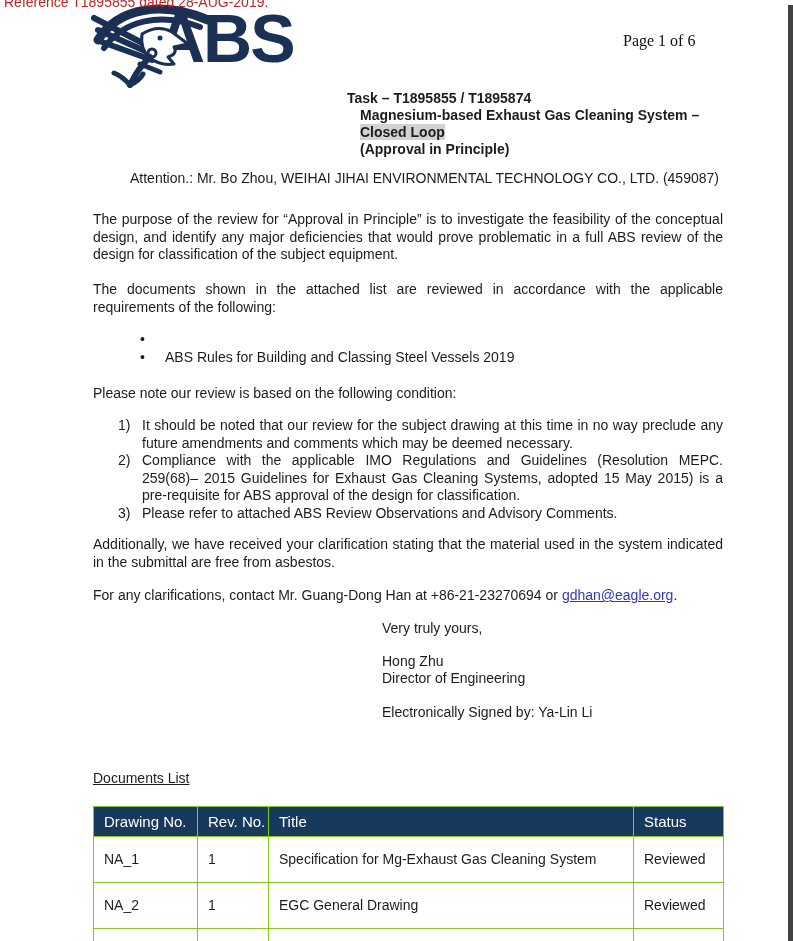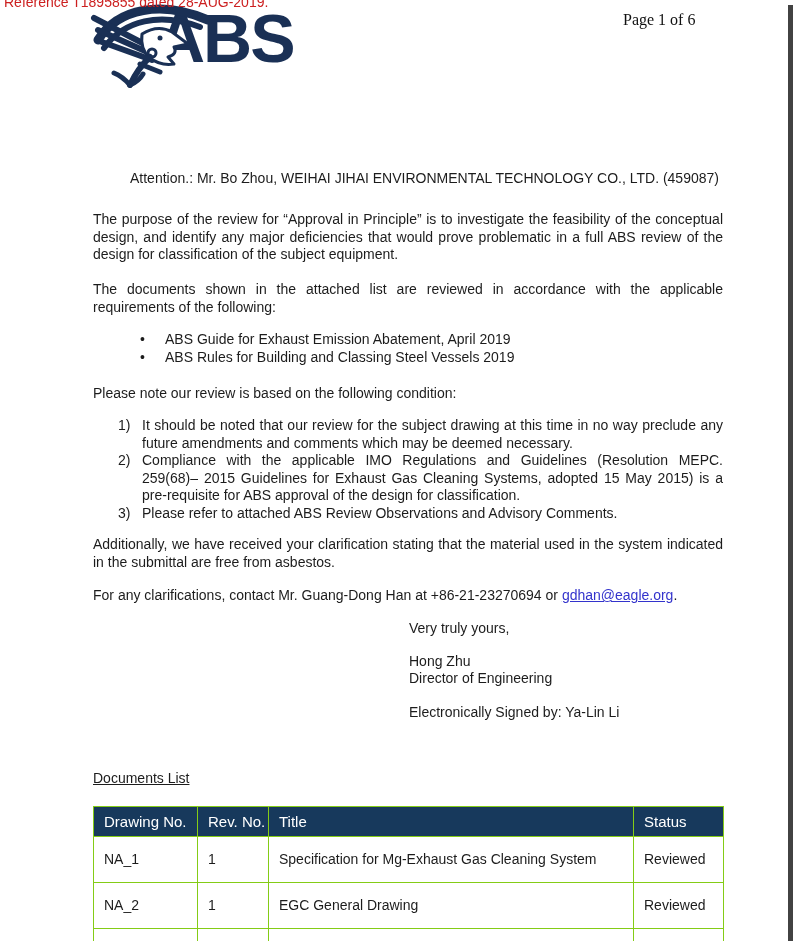--- a/index.html
+++ b/index.html
@@ -18,21 +18,21 @@
     background:#424242; z-index:6;
   }
   
   .logo-wrap { position:absolute; top:0; left:90px; width:230px; height:90px; }
   .logo-text {
     position:absolute; left:66px; top:4px; font-size:68px; line-height:68px;
     font-weight:bold; letter-spacing:-2px; color:#1a3055; z-index:1;
   }
   .logo-eagle { position:absolute; left:0; top:0; z-index:2; }
   .page-number {
-    position:absolute; top:11px; left:623px;
+    position:absolute; top:32px; left:623px;
     font-family:"Liberation Serif", serif; font-size:16px; color:#111;
   }
   
   .task-block { position:absolute; left:347px; top:90px; font-weight:bold; line-height:17px; }
   .task-block .ind { padding-left:13px; }
   .hl { background:#d2d2d2; }
   
   .abs-p { position:absolute; left:93px; width:630px; }
   .just { text-align:justify; }
   .nowrap { white-space:nowrap; }
@@ -45,21 +45,21 @@
   .para-asbestos { top:536px; }
   .para-contact  { top:587px; }
   .bullet-item { display:flex; }
   .bullet-marker { margin-left:47px; width:25px; flex:none; }
   .bullet-text { flex:1; }
   .num-item { display:flex; }
   .num-marker { margin-left:25px; width:24px; flex:none; }
   .num-text { flex:1; text-align:justify; }
   .email-link { color:#3333cc; text-decoration:underline; cursor:pointer; }
   
-  .sig { position:absolute; left:382px;margin-left:27px; }
+  .sig { position:absolute; left:382px; }
   .sig-closing { top:620px; }
   .sig-name    { top:653px; }
   .sig-title   { top:670px; }
   .sig-esign   { top:704px; }
   
   .doc-heading {
     position:absolute; left:93px; top:770px;
     text-decoration:underline;
   }
   table.doc-table {
@@ -102,31 +102,36 @@
         <path d="M60,57 Q48,68 40,85" stroke-width="6"></path>
         <path d="M40,85 Q32,76 24,73" stroke-width="5"></path>
         <path d="M40,85 Q49,81 53,74" stroke-width="5"></path>
         <path d="M50,64 L70,72" stroke-width="5"></path>
       </g>
     </svg>
   </div>
 
   <div class="page-number">Page 1 of 6</div>
 
+  <div class="task-block">
+    <div>Task – T1895855 / T1895874</div>
+    <div class="ind">Magnesium-based Exhaust Gas Cleaning System –</div>
+    <div class="ind"><span class="hl">Closed Loop</span></div>
+    <div class="ind">(Approval in Principle)</div>
+  </div>
 
   <div class="abs-p attention nowrap">Attention.: Mr. Bo Zhou, WEIHAI JIHAI ENVIRONMENTAL TECHNOLOGY CO., LTD. (459087)</div>
 
   <div class="abs-p para-purpose just">The purpose of the review for “Approval in Principle” is to investigate the feasibility of the conceptual design, and identify any major deficiencies that would prove problematic in a full ABS review of the design for classification of the subject equipment.</div>
 
   <div class="abs-p para-docs just">The documents shown in the attached list are reviewed in accordance with the applicable requirements of the following:</div>
 
   <div class="abs-p bullets">
     <div class="bullet-item">
       <span class="bullet-marker">•</span>
-      <span class="bullet-text">ABS Guide for Exhaust Emission Abatement, April 2019</span>
     </div>
     <div class="bullet-item">
       <span class="bullet-marker">•</span>
       <span class="bullet-text">ABS Rules for Building and Classing Steel Vessels 2019</span>
     </div>
   </div>
 
   <div class="abs-p para-cond">Please note our review is based on the following condition:</div>
 
   <div class="abs-p numbered">

